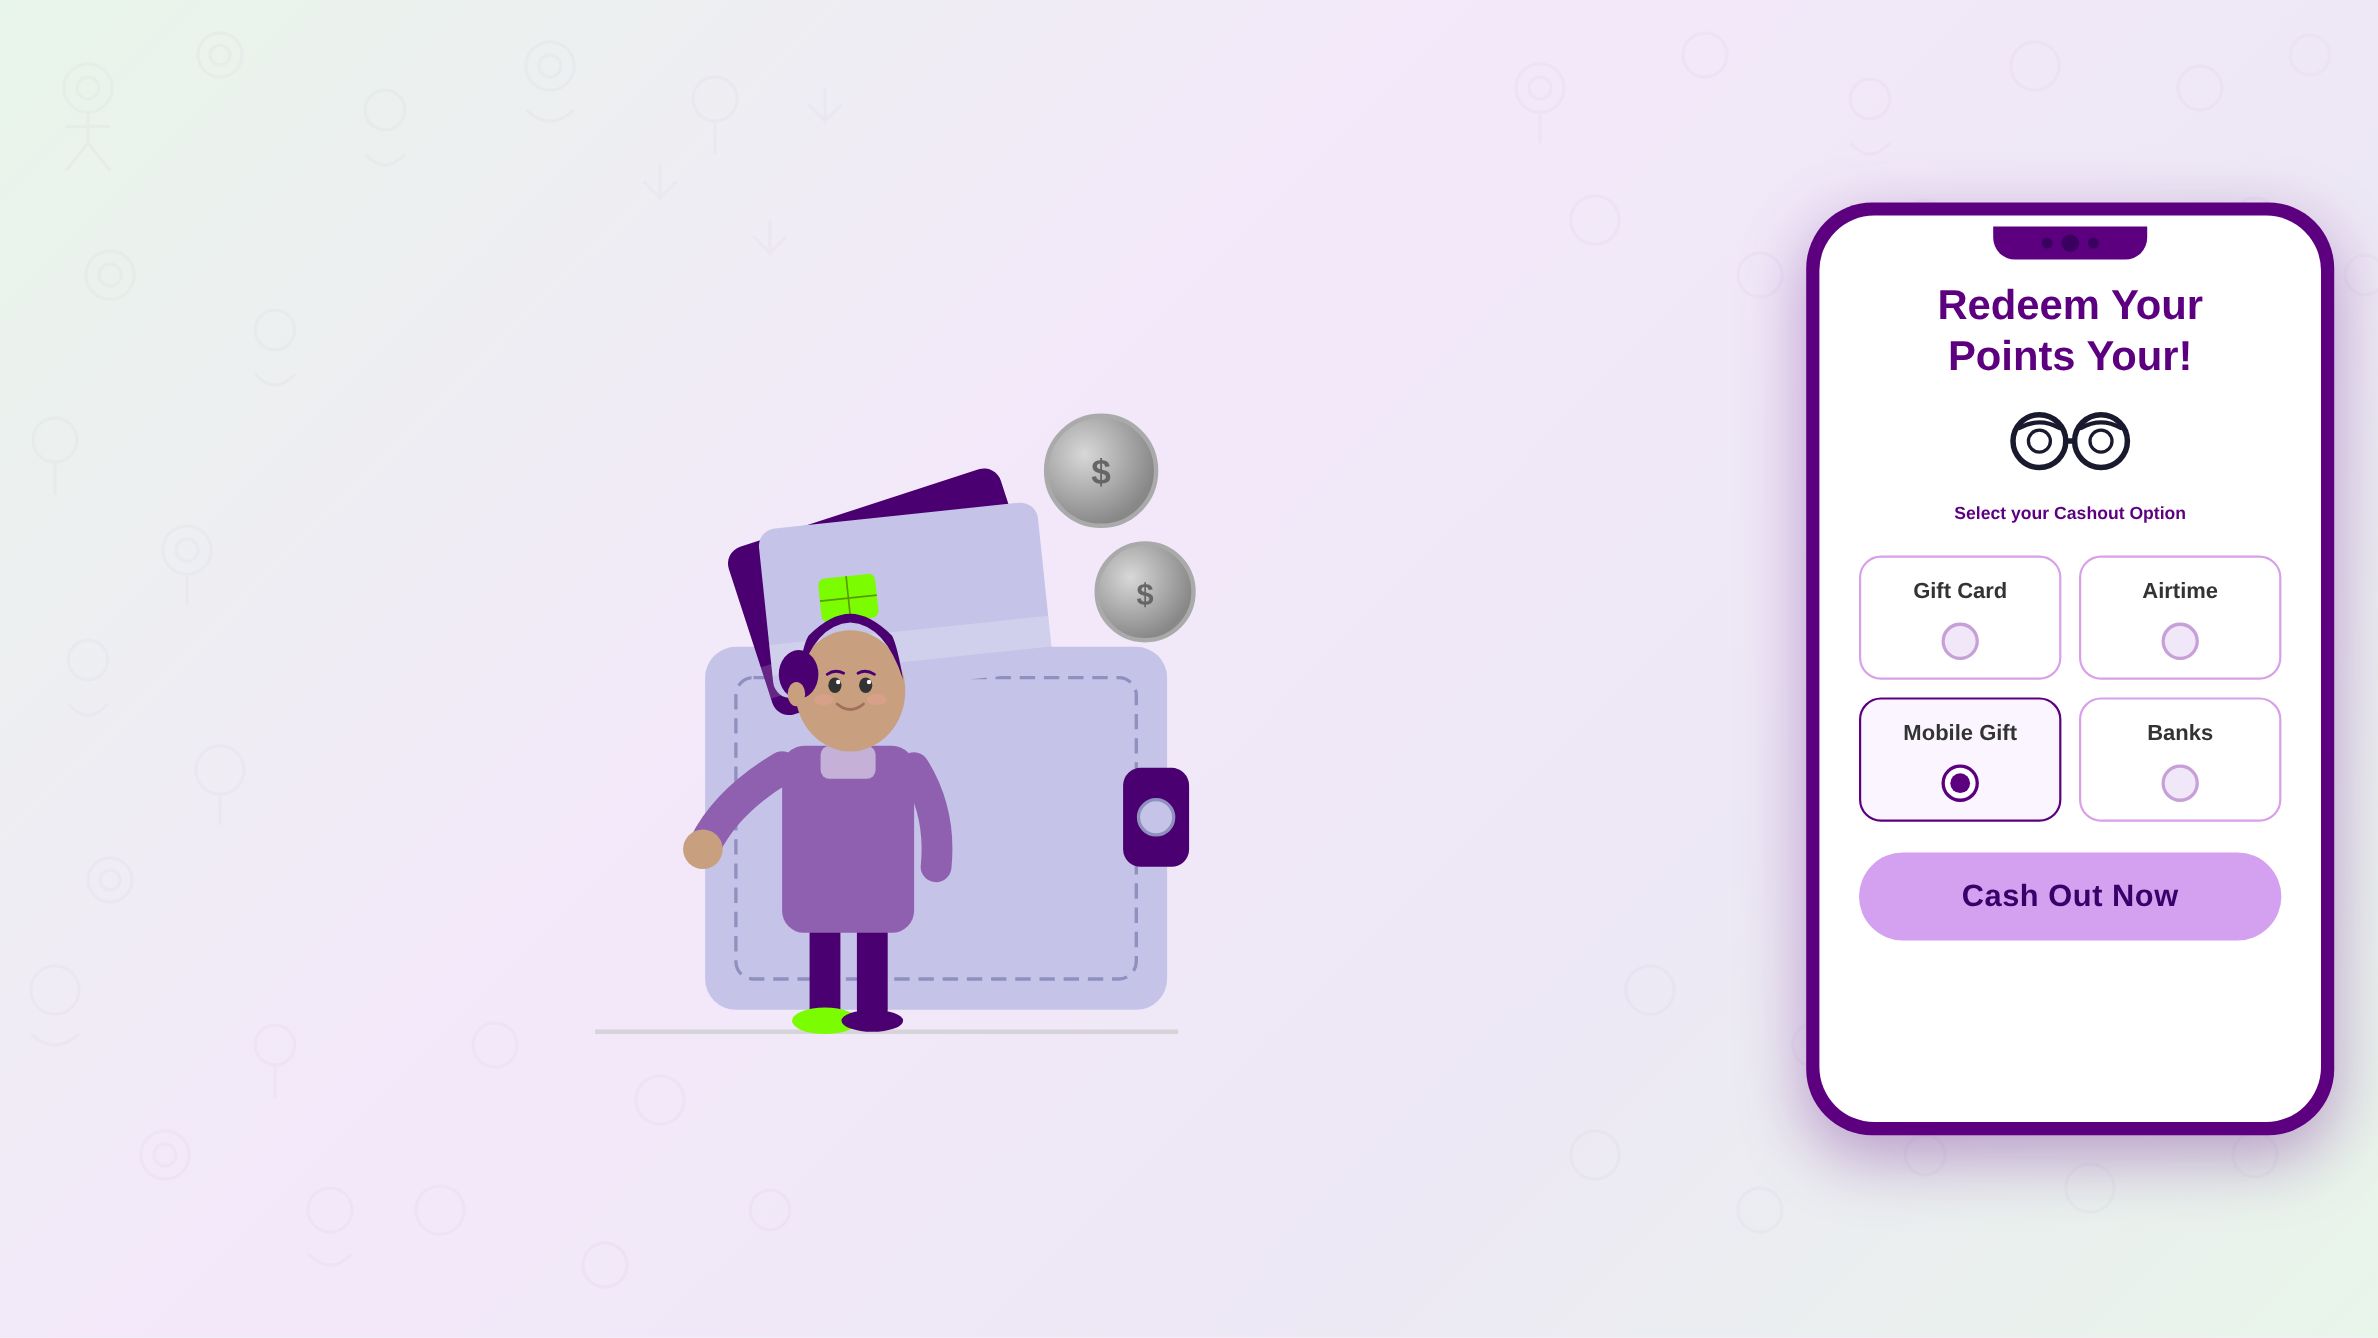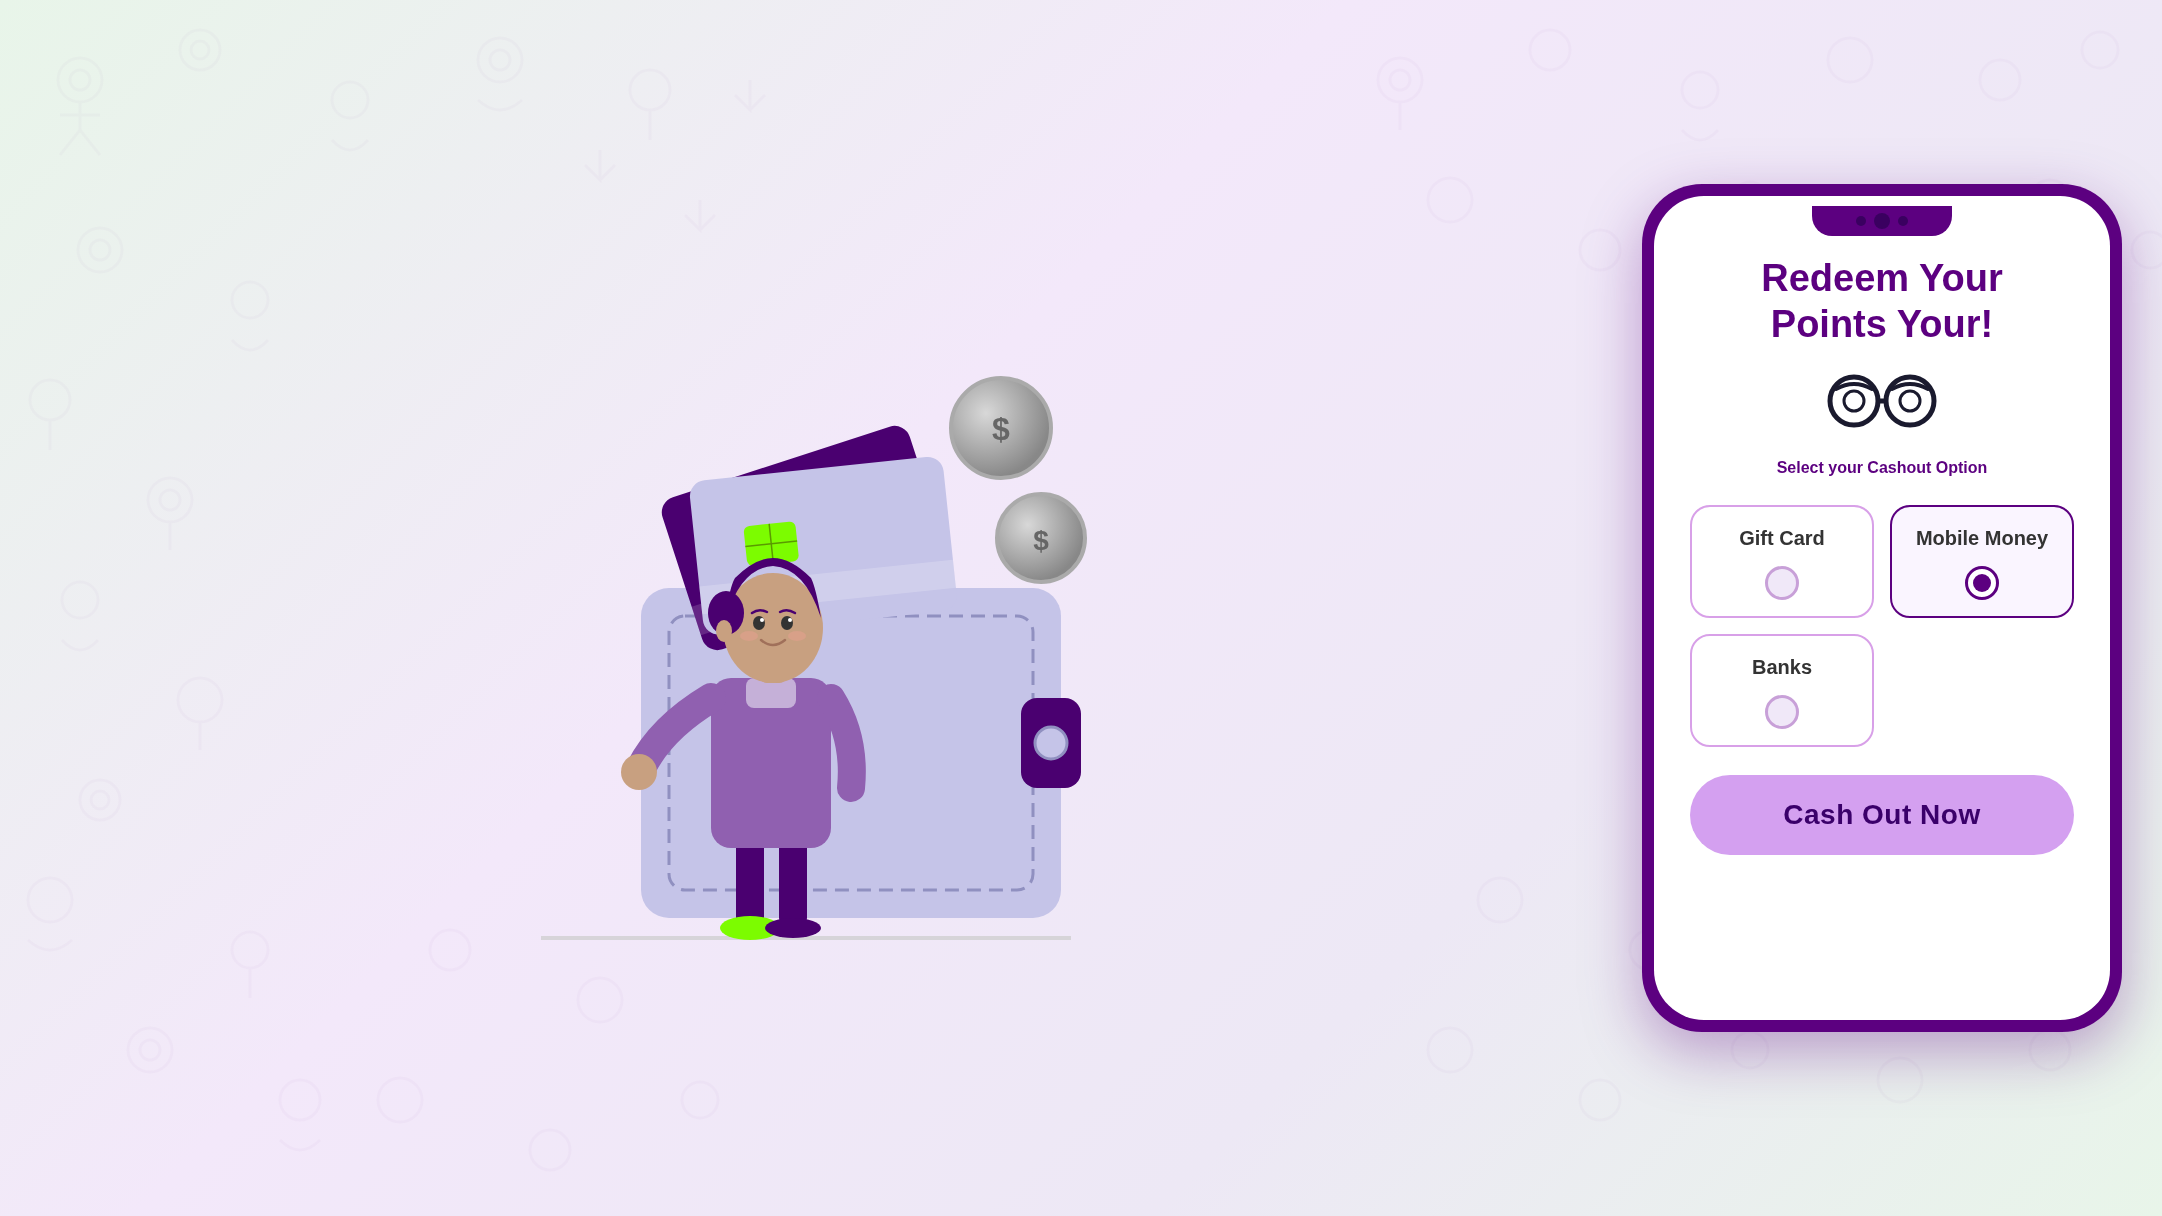--- a/index.html
+++ b/index.html
@@ -452,23 +452,27 @@
 
         <div class="select-label">Select your Cashout Option</div>
 
         <div class="options-grid">
 
           <div class="option-card">
             <span class="option-label">Gift Card</span>
             <div class="radio-circle"></div>
           </div>
 
+          <div class="option-card">
+            <span class="option-label">Airtime</span>
+            <div class="radio-circle"></div>
+          </div>
 
           <div class="option-card selected">
-            <span class="option-label">Mobile Money</span>
+            <span class="option-label">Mobile Gift</span>
             <div class="radio-circle selected"></div>
           </div>
 
           <div class="option-card">
             <span class="option-label">Banks</span>
             <div class="radio-circle"></div>
           </div>
 
         </div>
 

